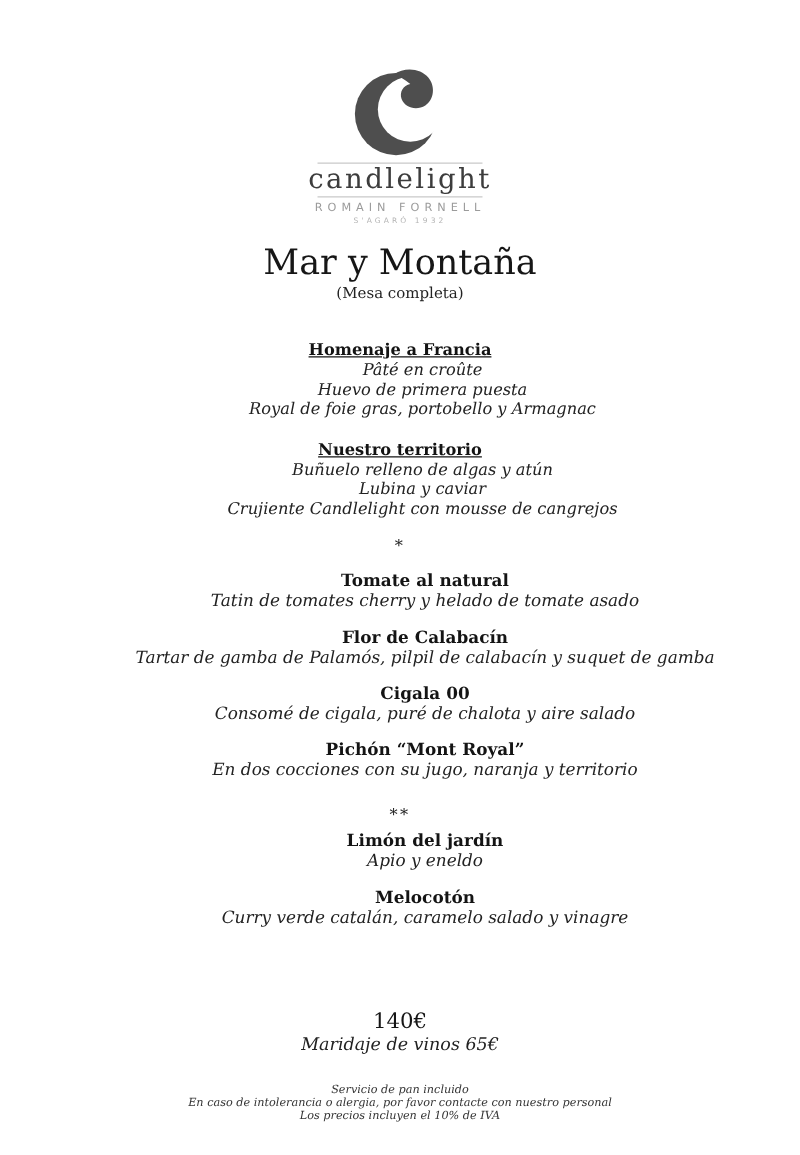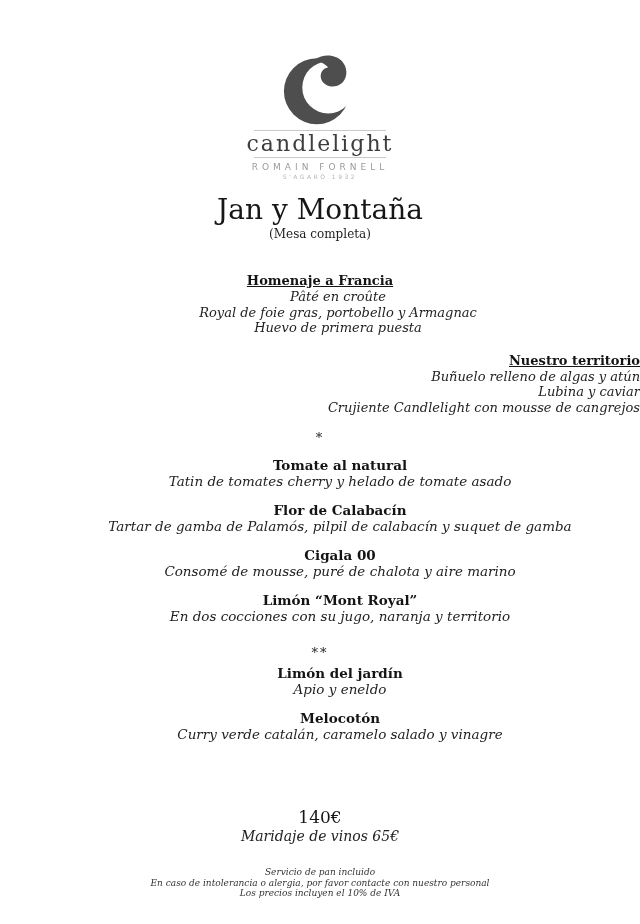--- a/index.html
+++ b/index.html
@@ -49,21 +49,21 @@
     font-weight: normal;
     color: #161616;
   }
   .subtitle {
     font-size: 12px;
     line-height: 14px;
     color: #222222;
   }
   
   .starters { margin-top: 32px; }
-  .section-block + .section-block { margin-top: 17px; text-align: right; }
+  .section-block + .section-block { margin-top: 17px; }
   .heading {
     font-size: 13px;
     line-height: 16px;
     font-weight: bold;
     color: #141414;
   }
   .heading.underlined { text-decoration: underline; }
   .item {
     font-size: 13px;
     line-height: 15.5px;
@@ -134,29 +134,29 @@
       <circle cx="55" cy="62" r="52" fill="#4e4e4e" mask="url(#cm)"></circle>
       <path d="M52 12 C66 2 86 4 96 16 C105 27 103 44 92 51 C81 58 66 54 62 43 C59 34 64 26 73 24 C66 18 58 14 52 12 Z" fill="#4e4e4e"></path>
     </svg>
     <div class="logo-rule"></div>
     <div class="wordmark">candlelight</div>
     <div class="logo-rule"></div>
     <div class="chef">ROMAIN FORNELL</div>
     <div class="tagline">S'AGARÓ 1932</div>
   </header>
 
-  <h1 class="title">Jan y Montaña</h1>
+  <h1 class="title">Mar y Montaña</h1>
   <div class="subtitle">(Mesa completa)</div>
 
   <section class="starters">
     <div class="section-block">
       <div class="heading underlined">Homenaje a Francia</div>
       <div class="item">Pâté en croûte</div>
+      <div class="item">Huevo de primera puesta</div>
       <div class="item">Royal de foie gras, portobello y Armagnac</div>
-      <div class="item">Huevo de primera puesta</div>
     </div>
     <div class="section-block">
       <div class="heading underlined">Nuestro territorio</div>
       <div class="item">Buñuelo relleno de algas y atún</div>
       <div class="item">Lubina y caviar</div>
       <div class="item">Crujiente Candlelight con mousse de cangrejos</div>
     </div>
   </section>
 
   <div class="separator first">*</div>
@@ -165,24 +165,24 @@
     <div class="course after-sep">
       <div class="name">Tomate al natural</div>
       <div class="desc">Tatin de tomates cherry y helado de tomate asado</div>
     </div>
     <div class="course">
       <div class="name">Flor de Calabacín</div>
       <div class="desc">Tartar de gamba de Palamós, pilpil de calabacín y suquet de gamba</div>
     </div>
     <div class="course">
       <div class="name">Cigala 00</div>
-      <div class="desc">Consomé de mousse, puré de chalota y aire marino</div>
-    </div>
-    <div class="course">
-      <div class="name">Limón “Mont Royal”</div>
+      <div class="desc">Consomé de cigala, puré de chalota y aire salado</div>
+    </div>
+    <div class="course">
+      <div class="name">Pichón “Mont Royal”</div>
       <div class="desc">En dos cocciones con su jugo, naranja y territorio</div>
     </div>
   </section>
 
   <div class="separator second">**</div>
 
   <section class="desserts">
     <div class="course">
       <div class="name">Limón del jardín</div>
       <div class="desc">Apio y eneldo</div>

